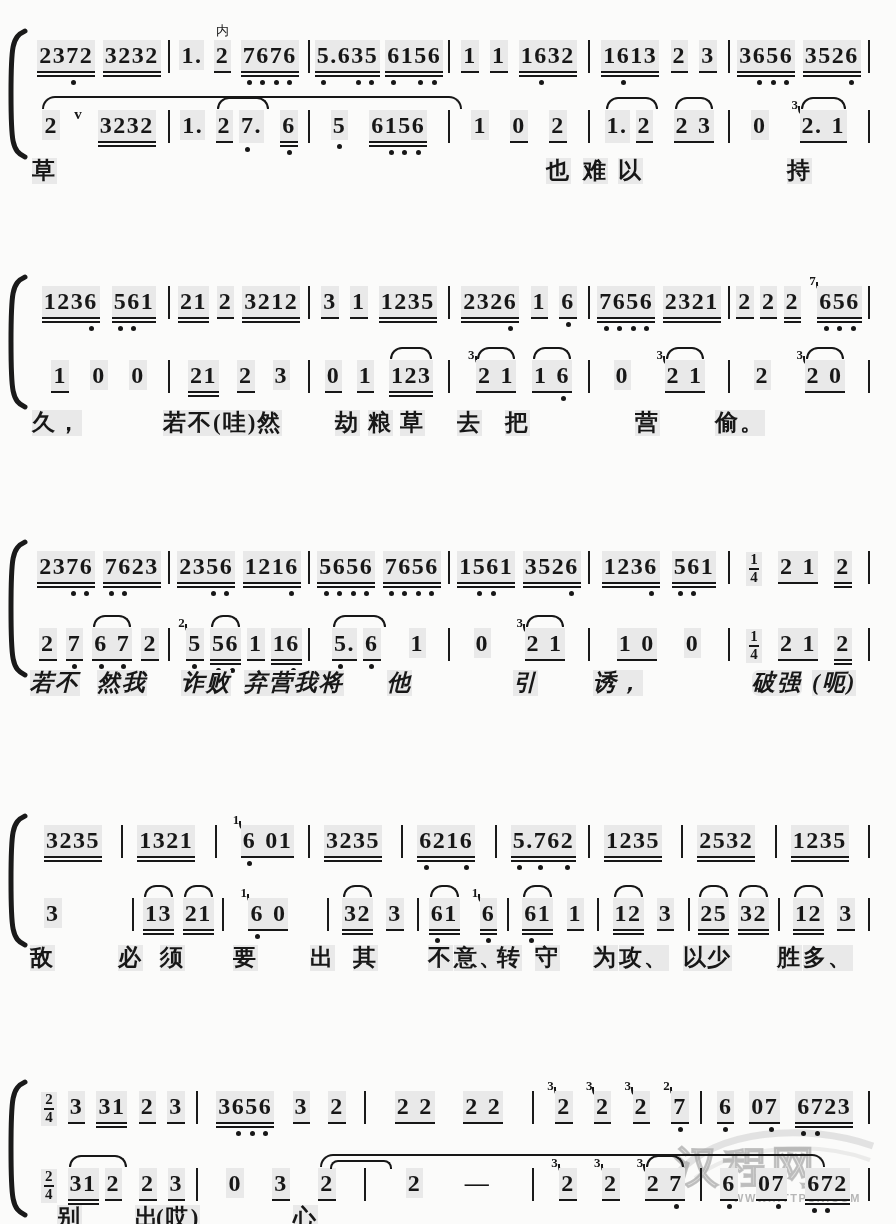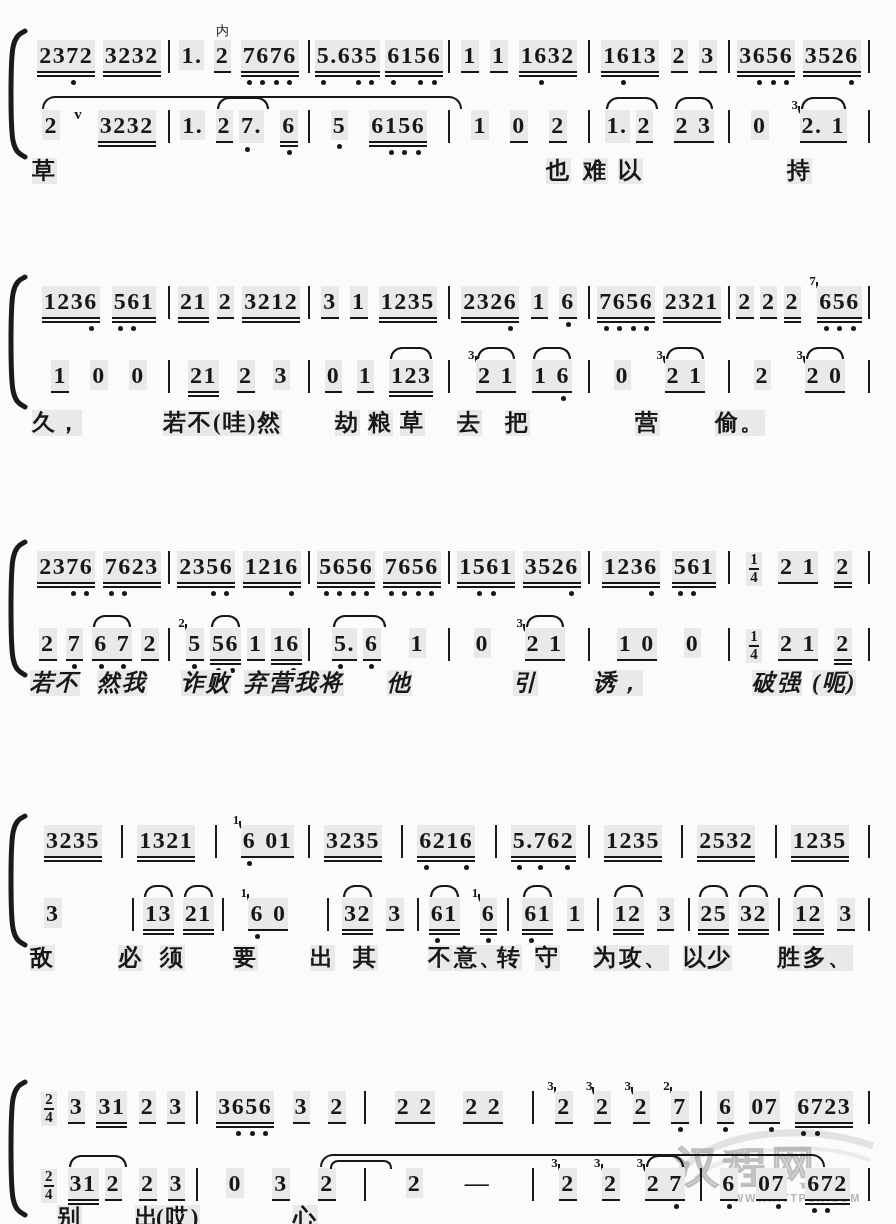--- a/index.html
+++ b/index.html
@@ -823,21 +823,21 @@
           </div>
         </div>
         <div class="lyrow" style="top: 133px; font-style: italic;">
           <div class="syl" style="left: 0px;">若不</div>
           <div class="syl" style="left: 67px;">然我</div>
           <div class="syl" style="left: 143px; margin-left: 8px;">诈败</div>
           <div class="syl" style="left: 214px;">弃营我将</div>
           <div class="syl" style="left: 357px;">他</div>
           <div class="syl" style="left: 483px;">引</div>
           <div class="syl" style="left: 563px;">诱，</div>
-          <div class="syl" style="left: 722px;">破强</div>
+          <div class="syl" style="left: 722px; border-radius: 7px;">破强</div>
           <div class="syl" style="left: 782px;">(呃)</div>
         </div>
       </div>
       <div class="system" style="top: 811px;">
         <div class="bracket"><svg width="26" height="135">
             <path d="M23 3 C10 9 9 18 9 67.5 C9 117 10 126 23 132" fill="none" stroke="#1a1a1a" stroke-width="5" stroke-linecap="round"></path>
           </svg></div>
         <div class="nline" style="top: 0px;">
           <div class="mrow">
             <div class="measure single">

